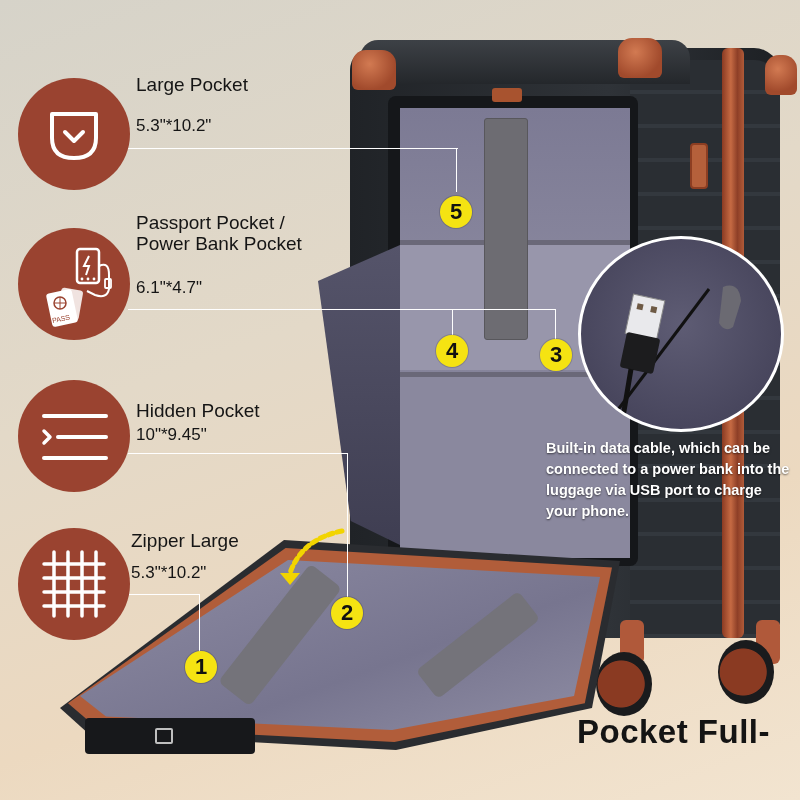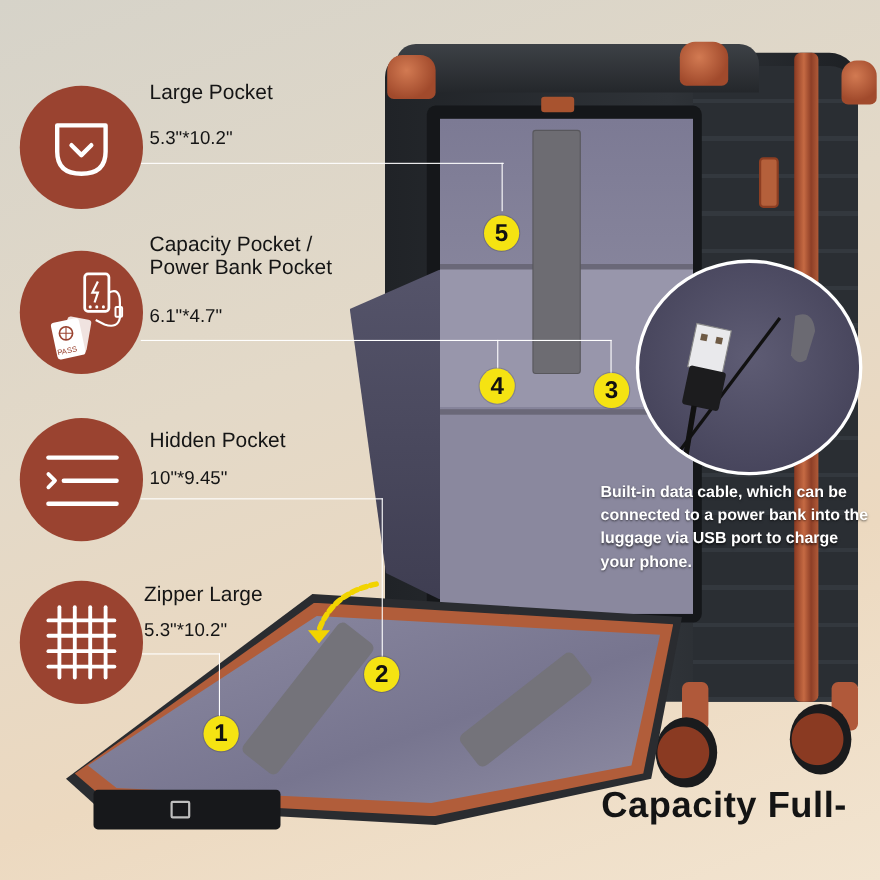--- a/index.html
+++ b/index.html
@@ -293,35 +293,35 @@
         <circle cx="65" cy="40" r="1.4" fill="#fff"></circle>
       <path d="M70 27 Q 80 22 80 36 L 80 50 Q 78 60 66 56 L 58 52" fill="none" stroke="#fff" stroke-width="2"></path>
       <rect x="76" y="40" width="6" height="9" rx="1" fill="none" stroke="#fff" stroke-width="1.8"></rect>
       <rect x="20" y="52" width="26" height="34" rx="3" fill="#fff" transform="rotate(-12 33 69)"></rect>
       <rect x="30" y="50" width="22" height="30" rx="3" fill="#fff" opacity="0.85" transform="rotate(10 41 65)"></rect>
       <circle cx="31" cy="64" r="6" fill="none" stroke="#9a4330" stroke-width="1.5"></circle>
       <path d="M25 64 H37 M31 58 V70" stroke="#9a4330" stroke-width="1"></path>
       <text x="23" y="82" font-size="7" fill="#9a4330" font-family="Liberation Sans, sans-serif" transform="rotate(-12 33 80)">PASS</text>
     </svg>
   </div>
-  <div class="feat-title" style="left:136px; top:210px;">Capacity Pocket /</div>
+  <div class="feat-title" style="left:136px; top:210px;">Passport Pocket /</div>
   <div class="feat-title" style="left:136px; top:231px;">Power Bank Pocket</div>
   <div class="feat-size" style="left:136px; top:278px;">6.1"*4.7"</div>
 </div>
 
 <div>
   <div class="icon-circle" style="left:18px; top:380px;">
     <svg width="80" height="60" viewBox="0 0 80 60">
       <line x1="10" y1="10" x2="72" y2="10" stroke="#fff" stroke-width="4" stroke-linecap="round"></line>
       <path d="M10 25 L16 31 L10 37" fill="none" stroke="#fff" stroke-width="3.5" stroke-linecap="round" stroke-linejoin="round"></path>
       <line x1="24" y1="31" x2="72" y2="31" stroke="#fff" stroke-width="4" stroke-linecap="round"></line>
       <line x1="10" y1="52" x2="72" y2="52" stroke="#fff" stroke-width="4" stroke-linecap="round"></line>
     </svg>
   </div>
-  <div class="feat-title" style="left:136px; top:388px;">Hidden Pocket</div>
+  <div class="feat-title" style="left:136px; top:398px;">Hidden Pocket</div>
   <div class="feat-size" style="left:136px; top:425px;">10"*9.45"</div>
 </div>
 
 <div>
   <div class="icon-circle" style="left:18px; top:528px;">
     <svg width="72" height="72" viewBox="0 0 72 72">
       <g stroke="#fff" stroke-width="3.5" stroke-linecap="round">
         <line x1="6" y1="16" x2="66" y2="16"></line>
         <line x1="6" y1="30" x2="66" y2="30"></line>
         <line x1="6" y1="44" x2="66" y2="44"></line>
@@ -333,14 +333,14 @@
       </g>
     </svg>
   </div>
   <div class="feat-title" style="left:131px; top:528px;">Zipper Large</div>
   <div class="feat-size" style="left:131px; top:563px;">5.3"*10.2"</div>
 </div>
 
 <div class="cable-note">Built-in data cable, which can be connected to a power bank into the luggage via USB port to charge your phone.</div>
 
 <div class="headline">
-  <span>Capacity Full-</span>
+  <span>Pocket Full-</span>
 </div>
 
 </body></html>

